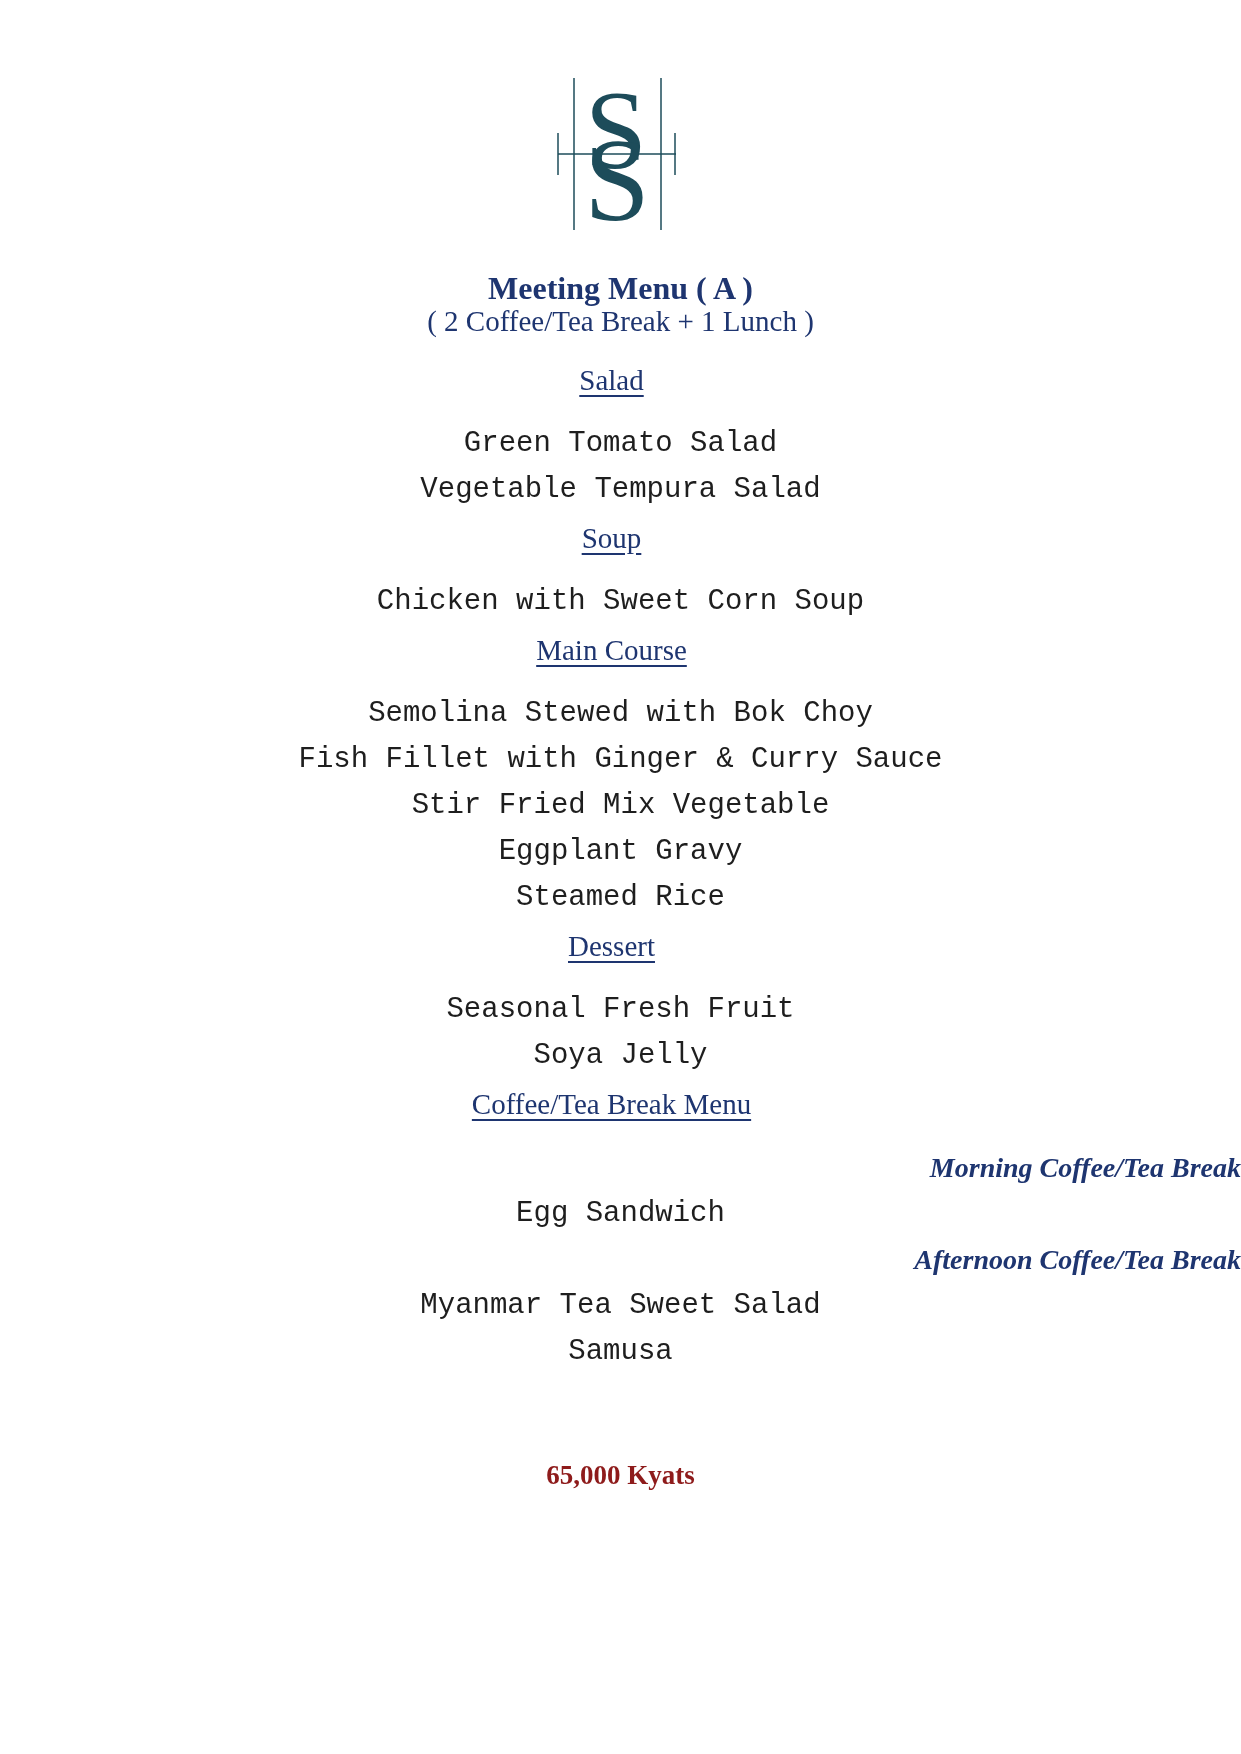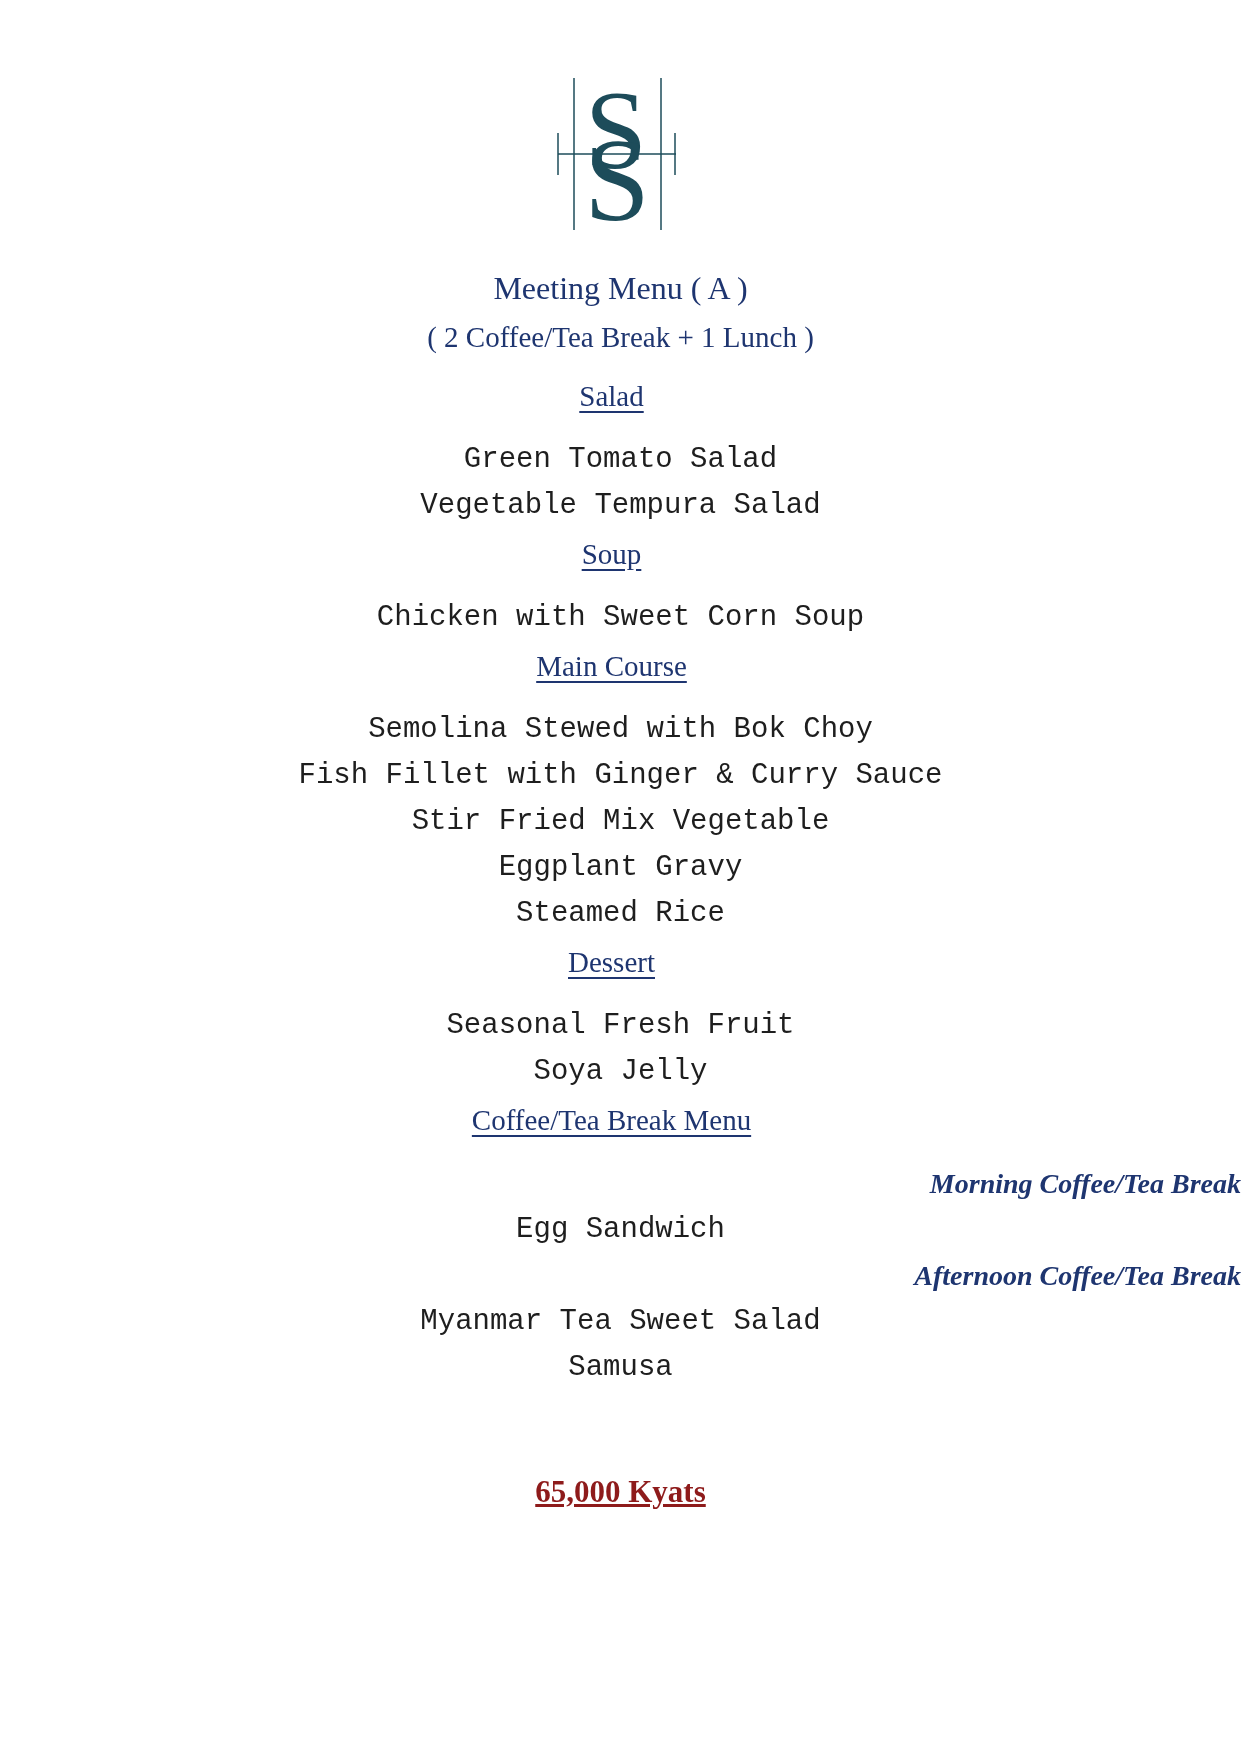--- a/index.html
+++ b/index.html
@@ -27,23 +27,23 @@
     stroke-width: 1.5;
   }
   .logo text {
     fill: var(--logo_teal, #1d4c5a);
     font-family: "Liberation Serif", serif;
     text-anchor: middle;
   }
   .title {
     font-size: 32px;
     line-height: 32px;
-    font-weight: normal;
+    font-weight: bold;
     color: var(--navy, #1e3570);
-    margin: 0 0 18px 0;
+    margin: 0 0 2px 0;
   }
   .subtitle {
     font-size: 29px;
     line-height: 30px;
     color: var(--navy, #1e3570);
     margin: 0 0 29px 0;
   }
   .section-heading {
     font-size: 29px;
     line-height: 30px;
@@ -64,26 +64,25 @@
   .break-label {
     font-size: 28px;
     line-height: 30px;
     font-weight: bold;
     font-style: italic;
     color: var(--navy, #1e3570);
     margin: 0 0 16px 0;
     text-align: right;
   }
   .price {
-    font-size: 31px;
+    font-size: 27px;
     line-height: 31px;
     font-weight: bold;
     color: var(--price_red, #8e1b1b);
     margin: 93px 0 0 0;
-    text-decoration: underline;
   }
 </style>
 </head>
 <body>
 
 <div class="page">
 
   <svg class="logo" width="150" height="156" viewBox="0 0 150 156" aria-hidden="true">
     <line x1="28" y1="2" x2="28" y2="154"></line>
     <line x1="115" y1="2" x2="115" y2="154"></line>

